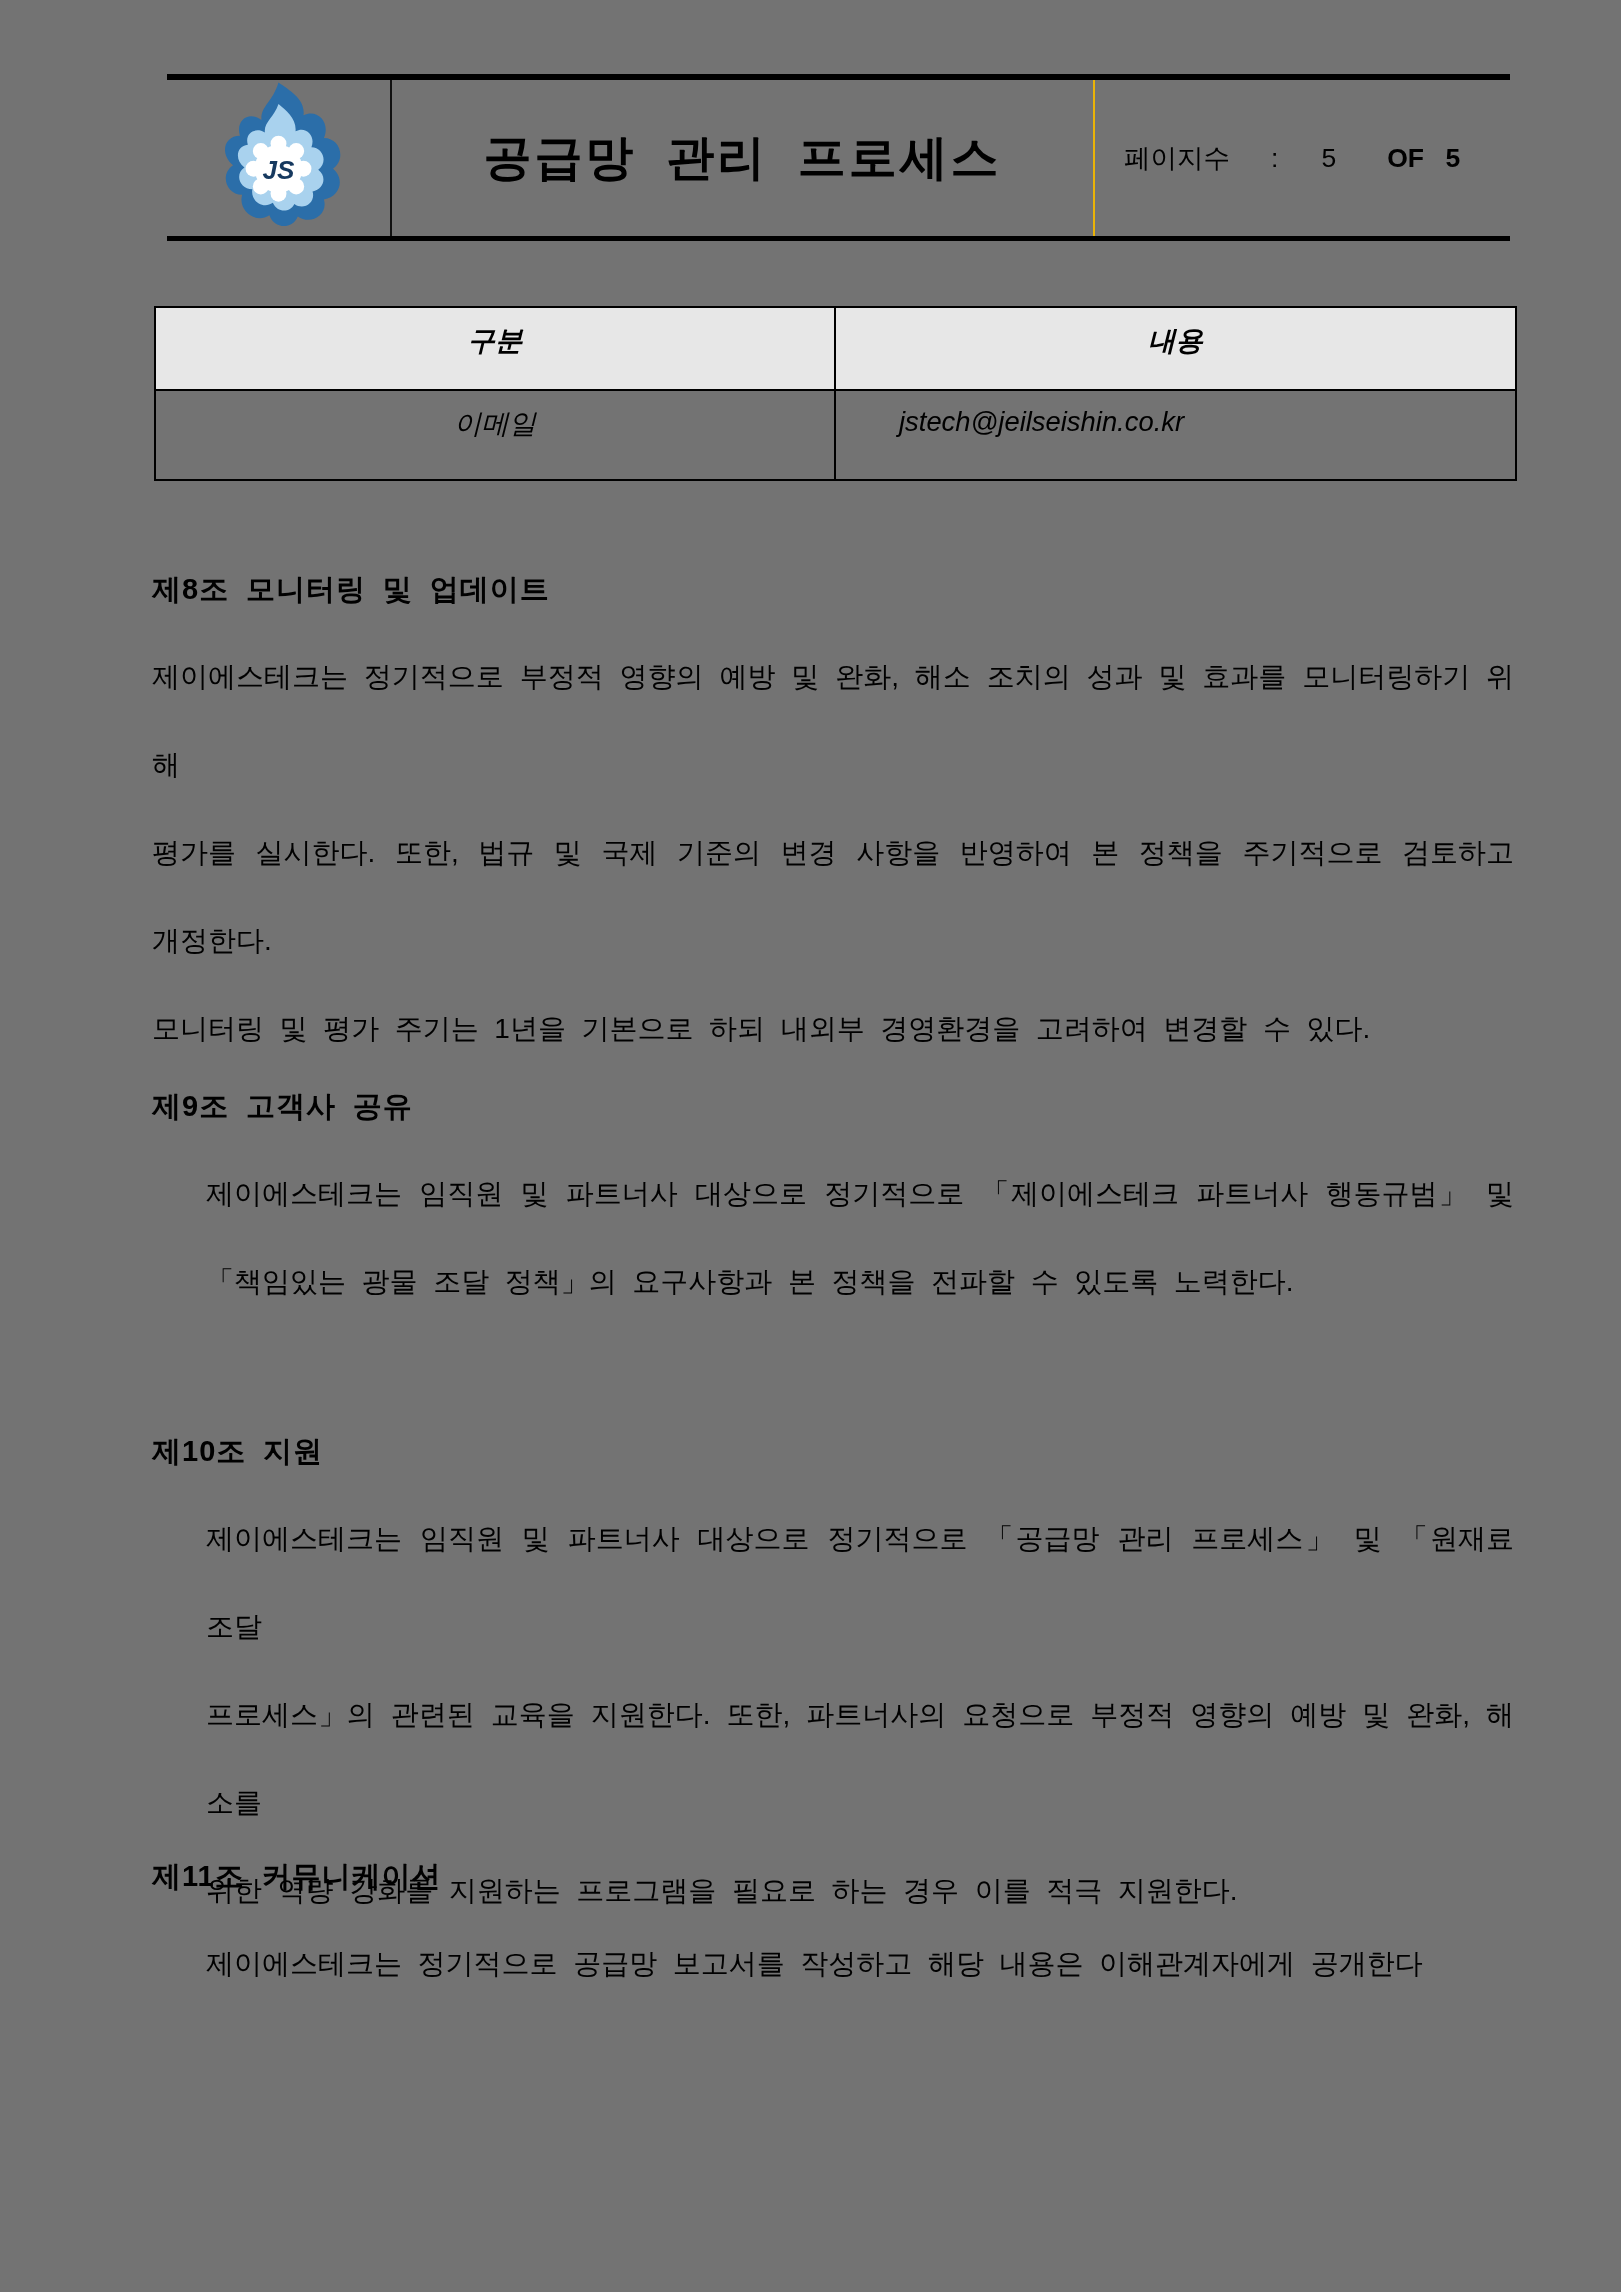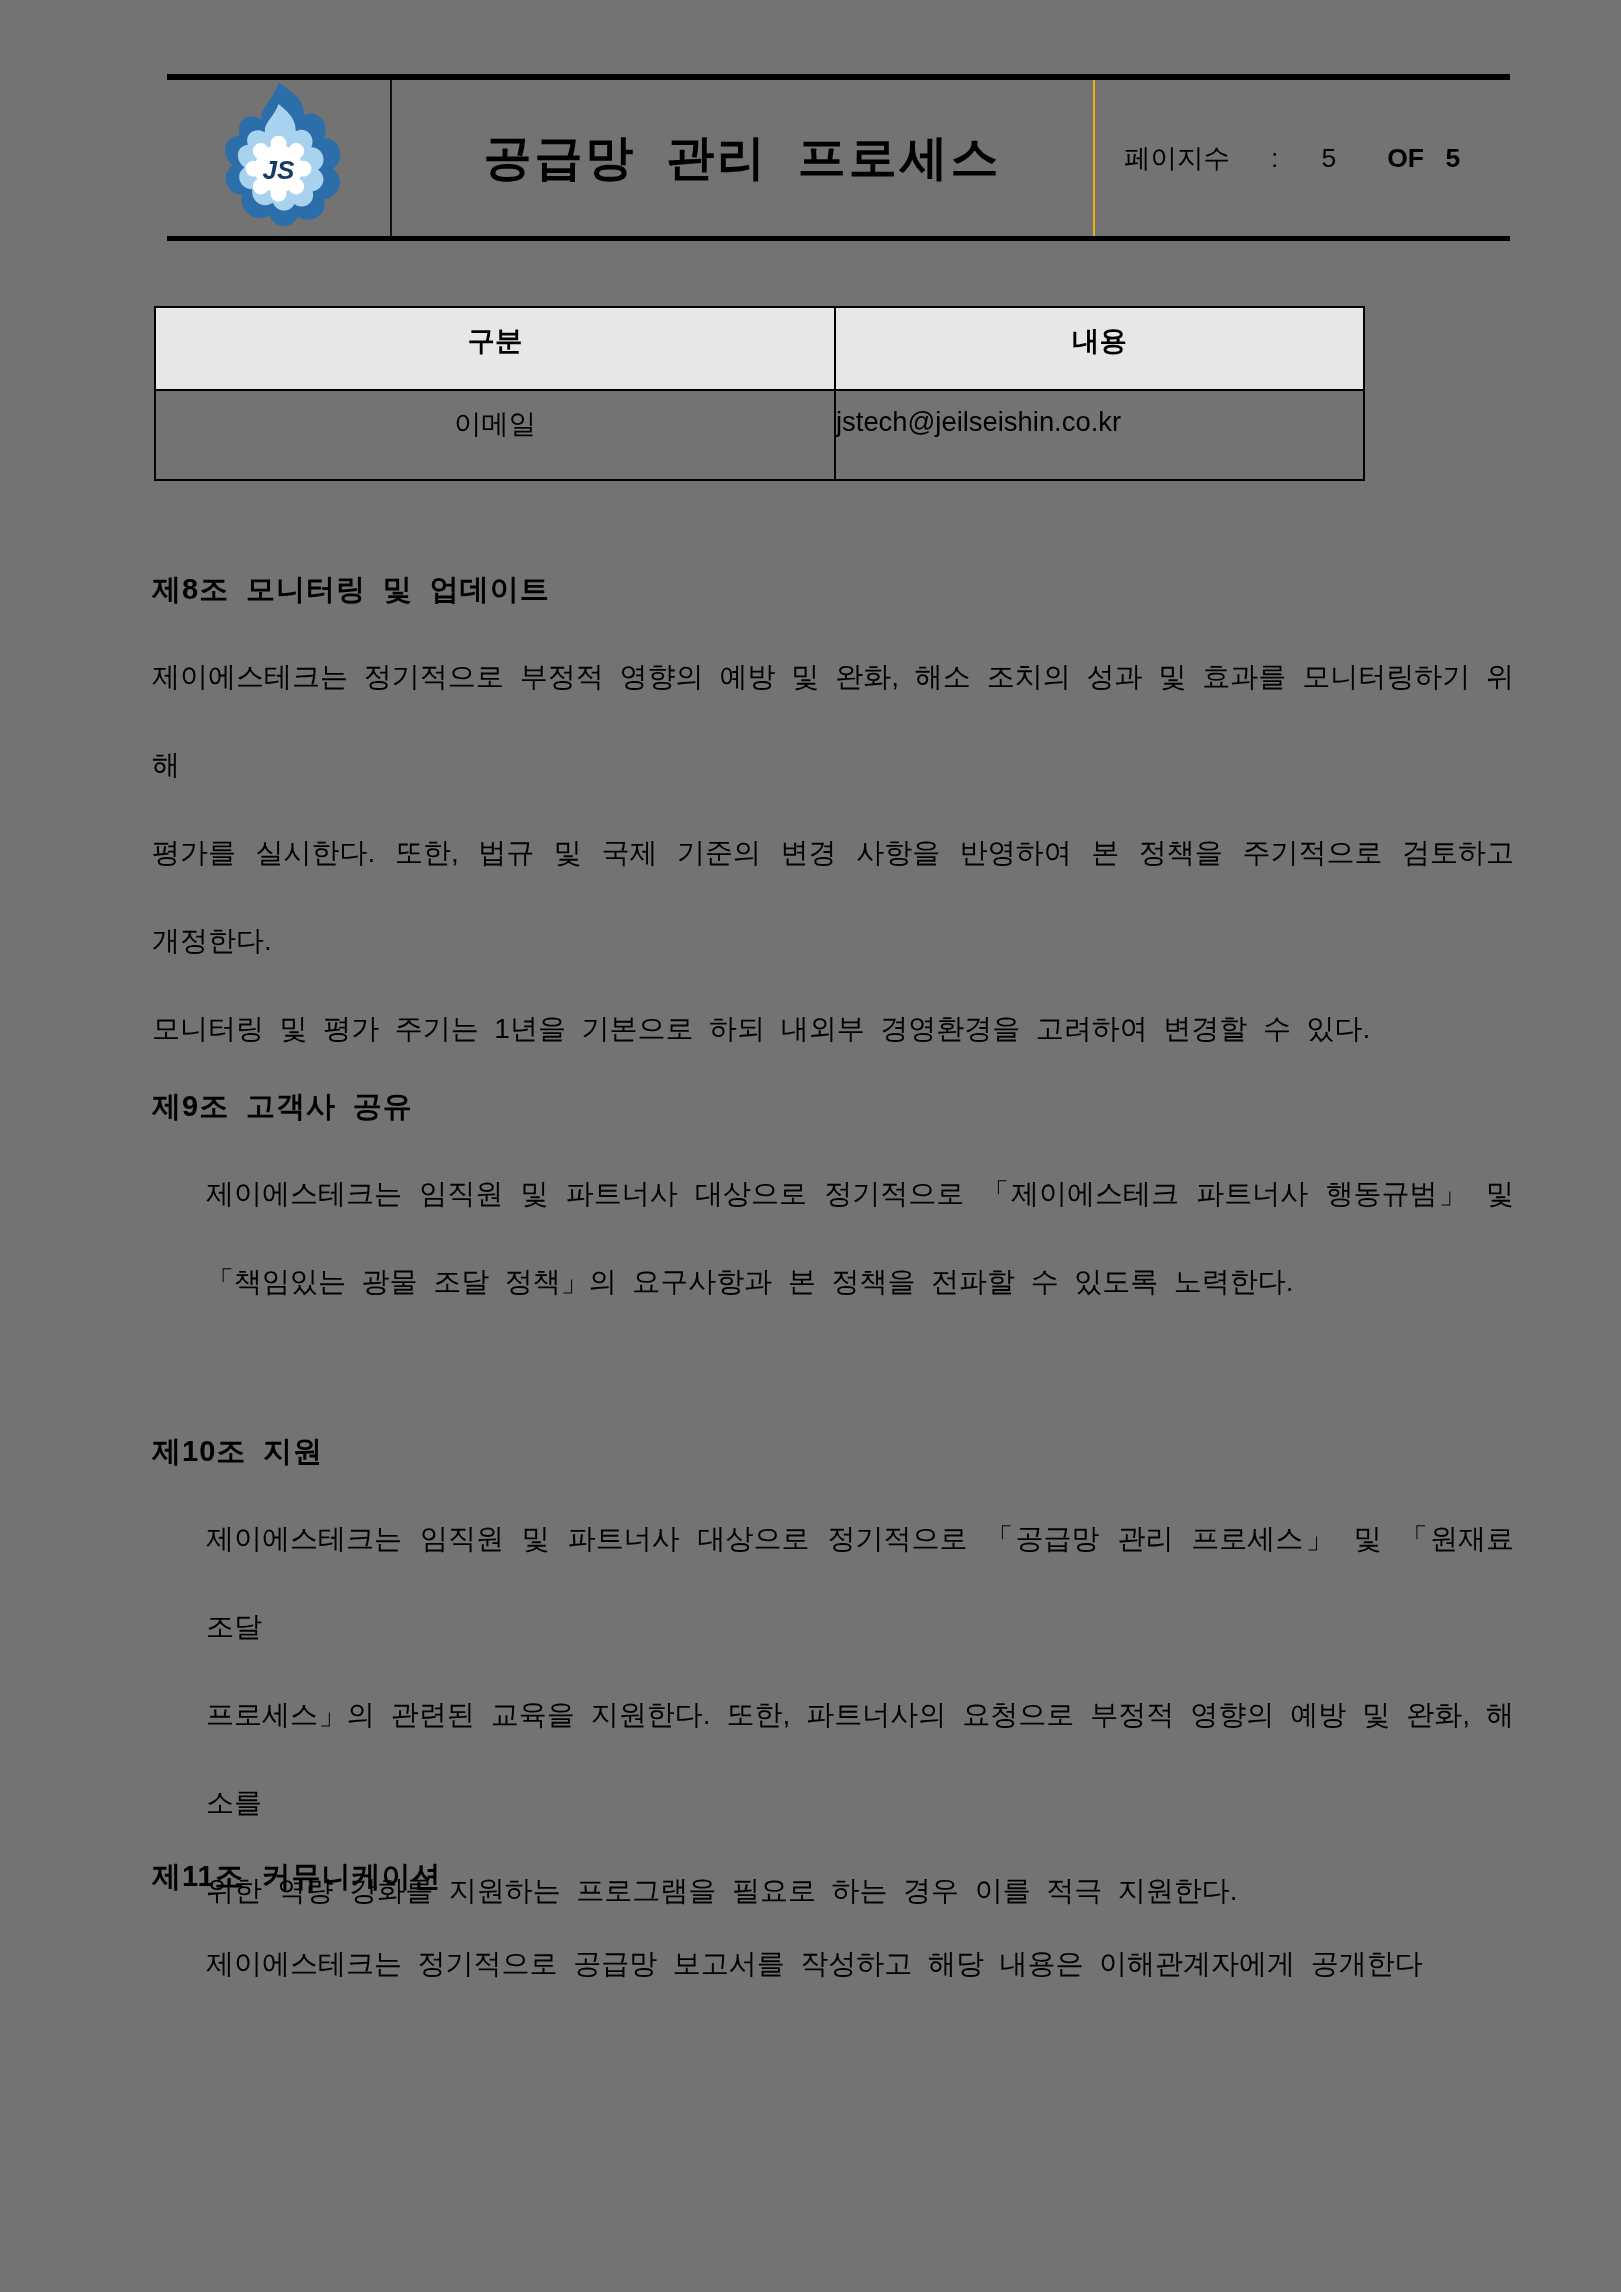--- a/index.html
+++ b/index.html
@@ -41,22 +41,23 @@
     font-size:26.5px;
   }
   .page-cell .sep   { margin:0 43px 0 41px; }
   .page-cell .cur   { margin-right:51px; font-weight:normal; }
   .page-cell .of    { font-weight:bold; margin-right:21.6px; }
   .page-cell .tot   { font-weight:bold; }
 
   
   .info-table {
     position:absolute; top:306px; left:154px;
-    width:1211px;
+    width:1363px;
     border:2.9px solid #000;
+    font-style:italic;
   }
   .info-table .row { display:flex; }
   .info-table .row.head {
     background:#e7e7e7;
     border-bottom:2.9px solid #000;
     font-weight:bold;
     height:83px;
   }
   .info-table .row.data { height:88px;border-radius:9px; }
   .info-table .cell {
@@ -65,20 +66,21 @@
     display:flex; align-items:flex-start;
   }
   .info-table .c1 {
     width:680px; flex:0 0 680px;
     border-right:2px solid #000;
     justify-content:center;
   }
   .info-table .c2 { flex:1 1 auto; justify-content:center; }
   .info-table .row.data .c2 {
     justify-content:flex-start;
+    padding-left:63px;
   }
 
   
   .sec {
     position:absolute; left:152px; width:1362px;
   }
   .sec-heading {
     font-size:29px; font-weight:bold;
     line-height:88px;
     letter-spacing:1px; word-spacing:7.8px;

